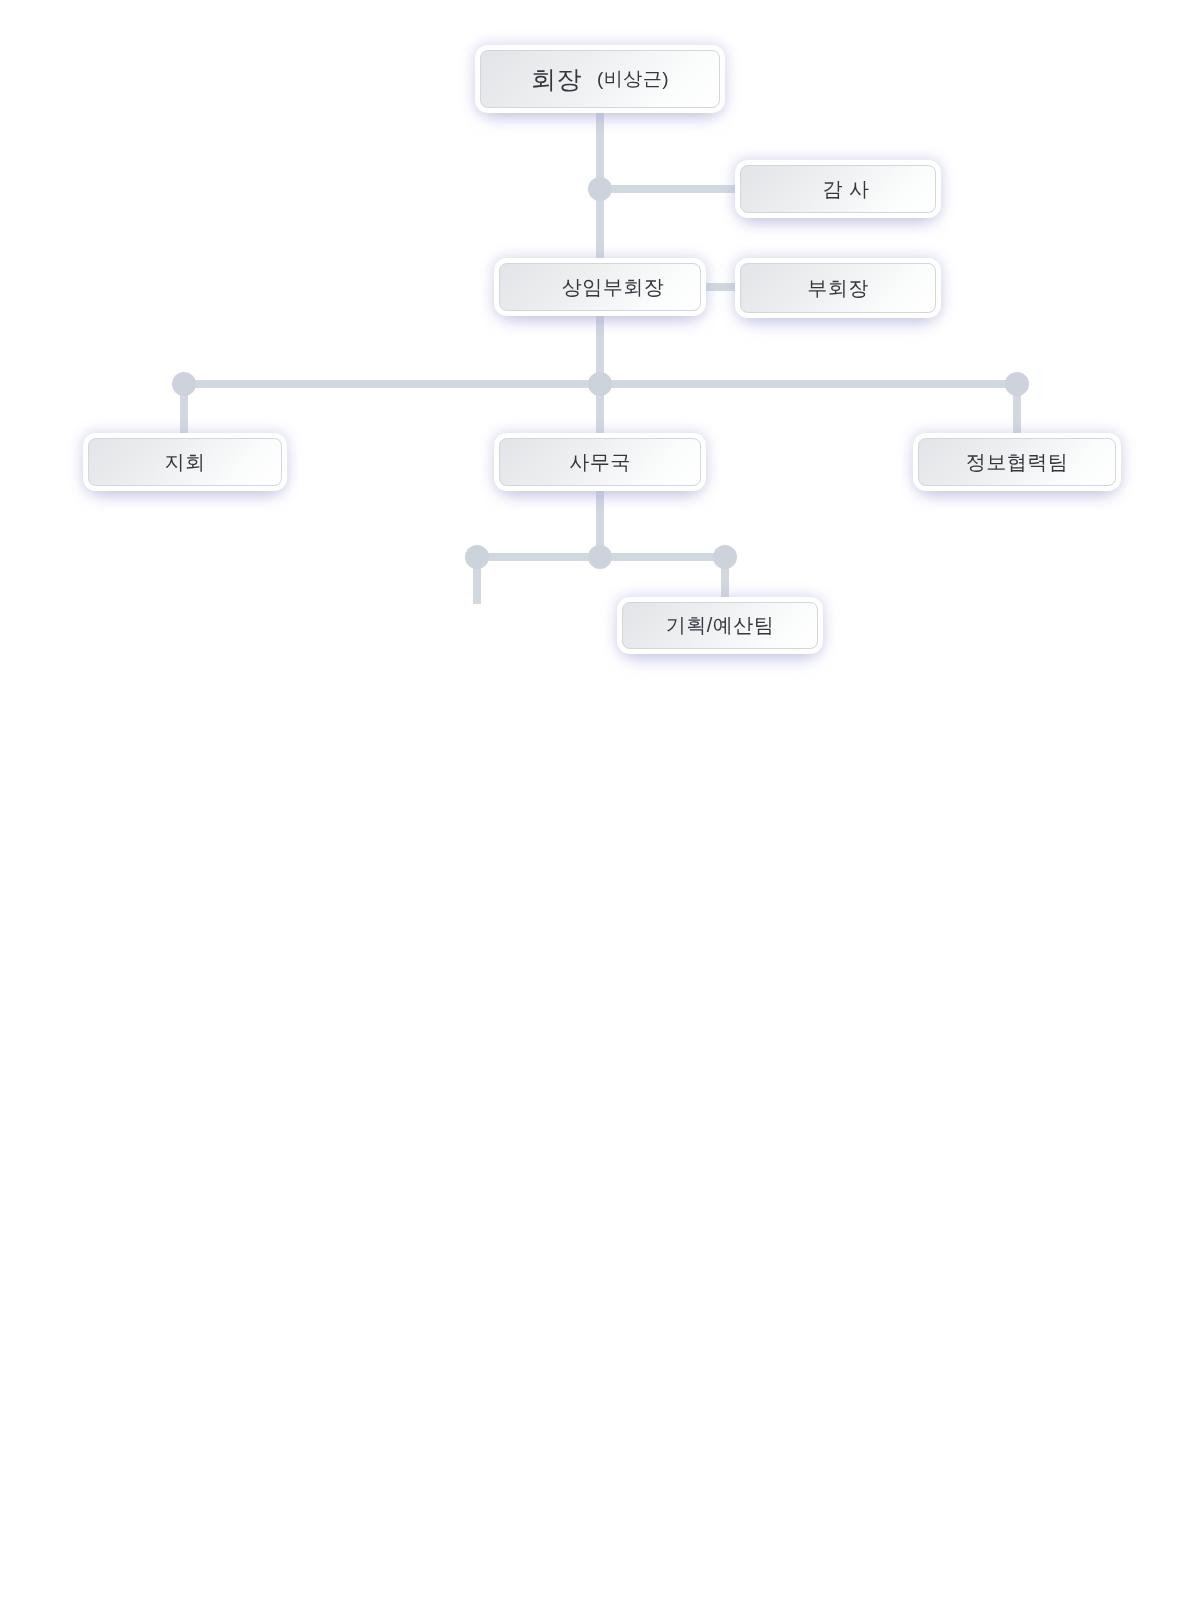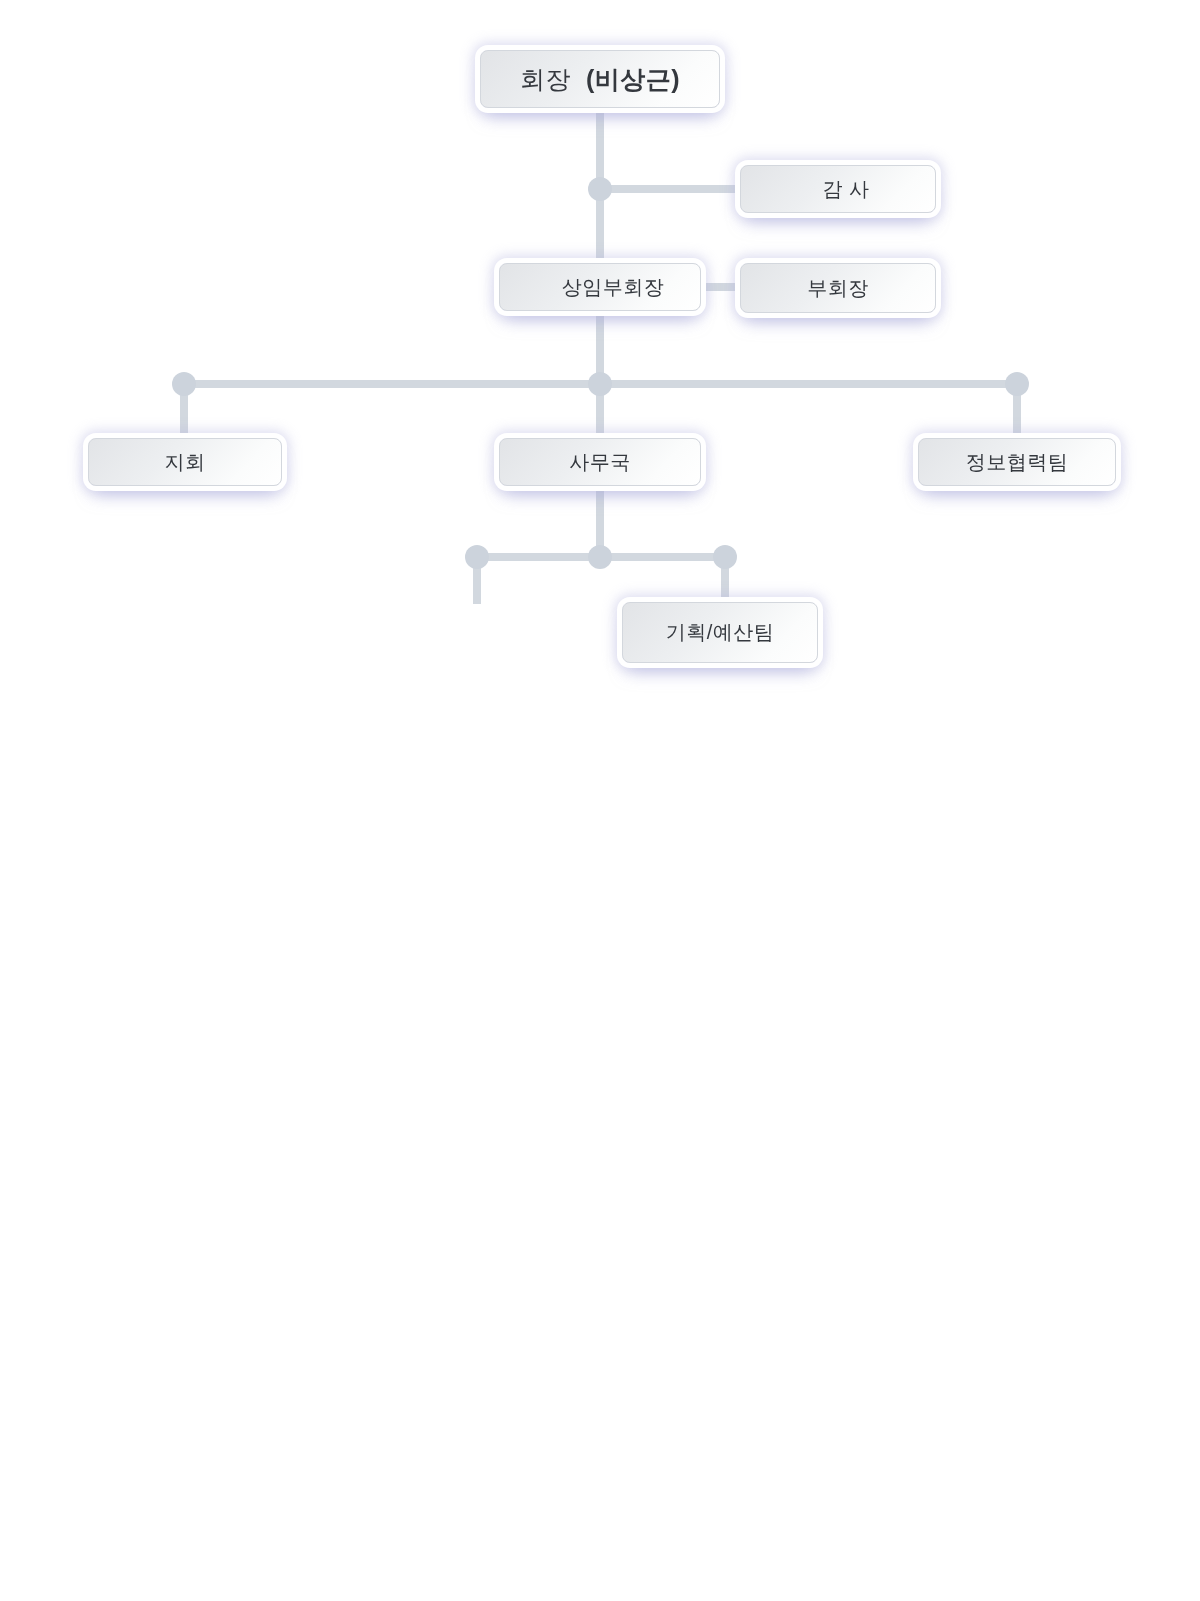--- a/index.html
+++ b/index.html
@@ -45,32 +45,32 @@
       0 0 0 5px #ffffff,
       0 0 12px 8px var(--glow, rgba(183,185,224,0.45)),
       0 14px 18px -6px var(--glow-strong, rgba(158,160,214,0.55));
     color: var(--text-color, #34383e);
     font-size: 20px;
     letter-spacing: 0.5px;
     z-index: 3;
     white-space: nowrap;
   }
   .node .label-main  { font-size: 25px; }
-  .node .label-sub   { font-size: 25px; font-weight: bold; }
+  .node .label-sub   { font-size: 19px; }
 
   
   #n-chairman       { left: 480px; top:  50px; width: 240px; height: 58px; }
   #n-auditor        { left: 740px; top: 165px; width: 196px; height: 48px; padding-left: 16px; }
   #n-standing-vice  { left: 499px; top: 263px; width: 202px; height: 48px; padding-left: 26px; }
   #n-vice           { left: 740px; top: 263px; width: 196px; height: 50px; }
   #n-branch         { left:  88px; top: 438px; width: 194px; height: 48px; }
   #n-secretariat    { left: 499px; top: 438px; width: 202px; height: 48px; }
   #n-subcommittee   { left: 918px; top: 438px; width: 198px; height: 48px; }
   #n-info-team      { left: 378px; top: 602px; width: 194px; height: 47px; }
-  #n-planning-team  { left: 622px; top: 602px; width: 196px; height: 61px; }
+  #n-planning-team  { left: 622px; top: 602px; width: 196px; height: 47px; }
 
   
   #l-chairman-down   { left: 596px;  top: 105px; width:   8px; height: 160px; }
   #l-auditor-h       { left: 600px;  top: 185px; width: 140px; height:   8px; }
   #l-vice-h          { left: 701px;  top: 283px; width:  39px; height:   8px; }
   #l-standing-down   { left: 596px;  top: 309px; width:   8px; height:  79px; }
   #l-rail-main       { left: 184px;  top: 380px; width: 833px; height:   8px; }
   #l-branch-down     { left: 180px;  top: 384px; width:   8px; height:  56px; }
   #l-secretariat-down{ left: 596px;  top: 384px; width:   8px; height:  56px; }
   #l-subcommittee-down{ left: 1013px; top: 384px; width:  8px; height:  56px; }

